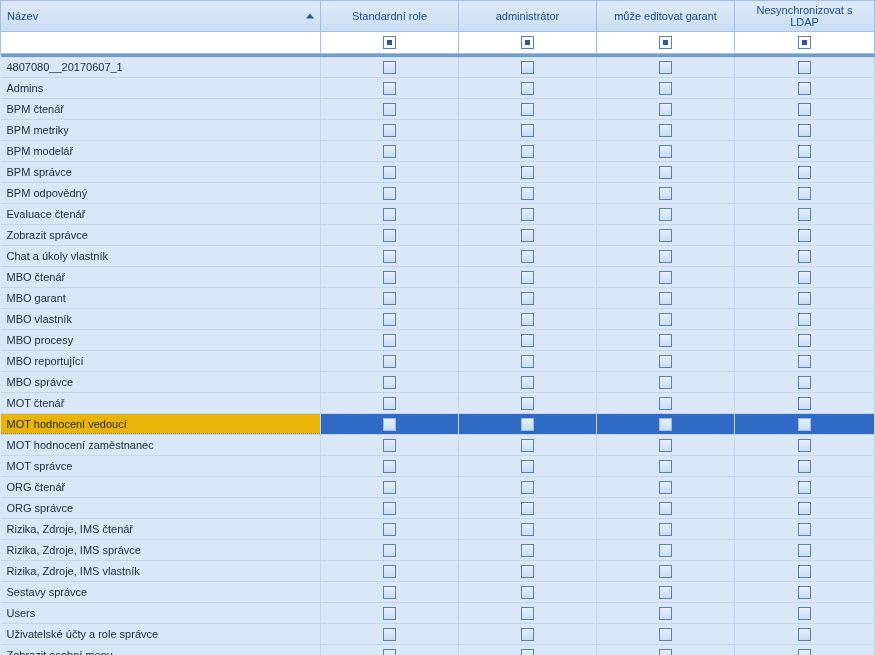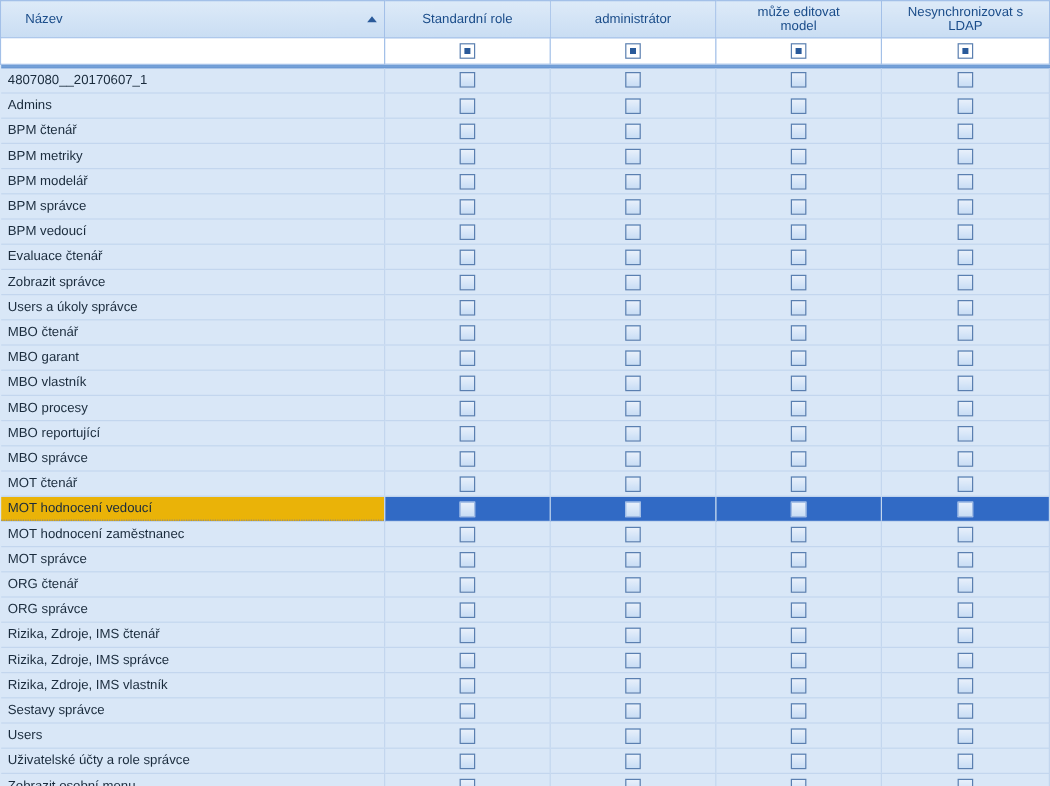--- a/index.html
+++ b/index.html
@@ -14,21 +14,21 @@
   .grid {
     width: 100%;
     border-collapse: collapse;
   }
   .header-row th {
     background: linear-gradient(to bottom, #ddeaf8 0%, #c9ddf3 100%);
     border: 1px solid #a3c0e8;
     color: #1b4d8a;
     font-weight: normal;
     text-align: left;
-    padding: 3px 20px;
+    padding: 3px 6px;
     height: 22px;
     position: relative;
     cursor: pointer;
   }
   .header-row th.center { text-align: center; }
   .filter-row th {
     background: #fff;
     border: 1px solid #a3c0e8;
     padding: 0;
     height: 22px;
@@ -142,21 +142,21 @@
         <span>Název</span>
         <span class="sort-arrow"></span>
       </th>
       <th class="col-chk center">
         <span>Standardní role</span>
       </th>
       <th class="col-chk2 center">
         <span>administrátor</span>
       </th>
       <th class="col-chk3 center">
-        <span>může editovat model</span>
+        <span>může editovat garant</span>
       </th>
       <th class="col-chk4 center">
         <span>Nesynchronizovat s LDAP</span>
       </th>
     </tr>
     <tr class="filter-row">
       <th class="col-name">
         <input class="filter-input" type="text" style="">
       </th>
       <th class="col-chk">
@@ -229,42 +229,42 @@
         <td class="center"><span class="chk"></span></td>
       </tr>
       <tr>
         <td class="name-cell">BPM správce</td>
         <td class="center"><span class="chk"></span></td>
         <td class="center"><span class="chk"></span></td>
         <td class="center"><span class="chk"></span></td>
         <td class="center"><span class="chk"></span></td>
       </tr>
       <tr>
-        <td class="name-cell">BPM vedoucí</td>
+        <td class="name-cell">BPM odpovědný</td>
         <td class="center"><span class="chk"></span></td>
         <td class="center"><span class="chk"></span></td>
         <td class="center"><span class="chk"></span></td>
         <td class="center"><span class="chk"></span></td>
       </tr>
       <tr>
         <td class="name-cell">Evaluace čtenář</td>
         <td class="center"><span class="chk"></span></td>
         <td class="center"><span class="chk"></span></td>
         <td class="center"><span class="chk"></span></td>
         <td class="center"><span class="chk"></span></td>
       </tr>
       <tr>
         <td class="name-cell">Zobrazit správce</td>
         <td class="center"><span class="chk"></span></td>
         <td class="center"><span class="chk"></span></td>
         <td class="center"><span class="chk"></span></td>
         <td class="center"><span class="chk"></span></td>
       </tr>
       <tr>
-        <td class="name-cell">Users a úkoly správce</td>
+        <td class="name-cell">Chat a úkoly vlastník</td>
         <td class="center"><span class="chk"></span></td>
         <td class="center"><span class="chk"></span></td>
         <td class="center"><span class="chk"></span></td>
         <td class="center"><span class="chk"></span></td>
       </tr>
       <tr>
         <td class="name-cell">MBO čtenář</td>
         <td class="center"><span class="chk"></span></td>
         <td class="center"><span class="chk"></span></td>
         <td class="center"><span class="chk"></span></td>

